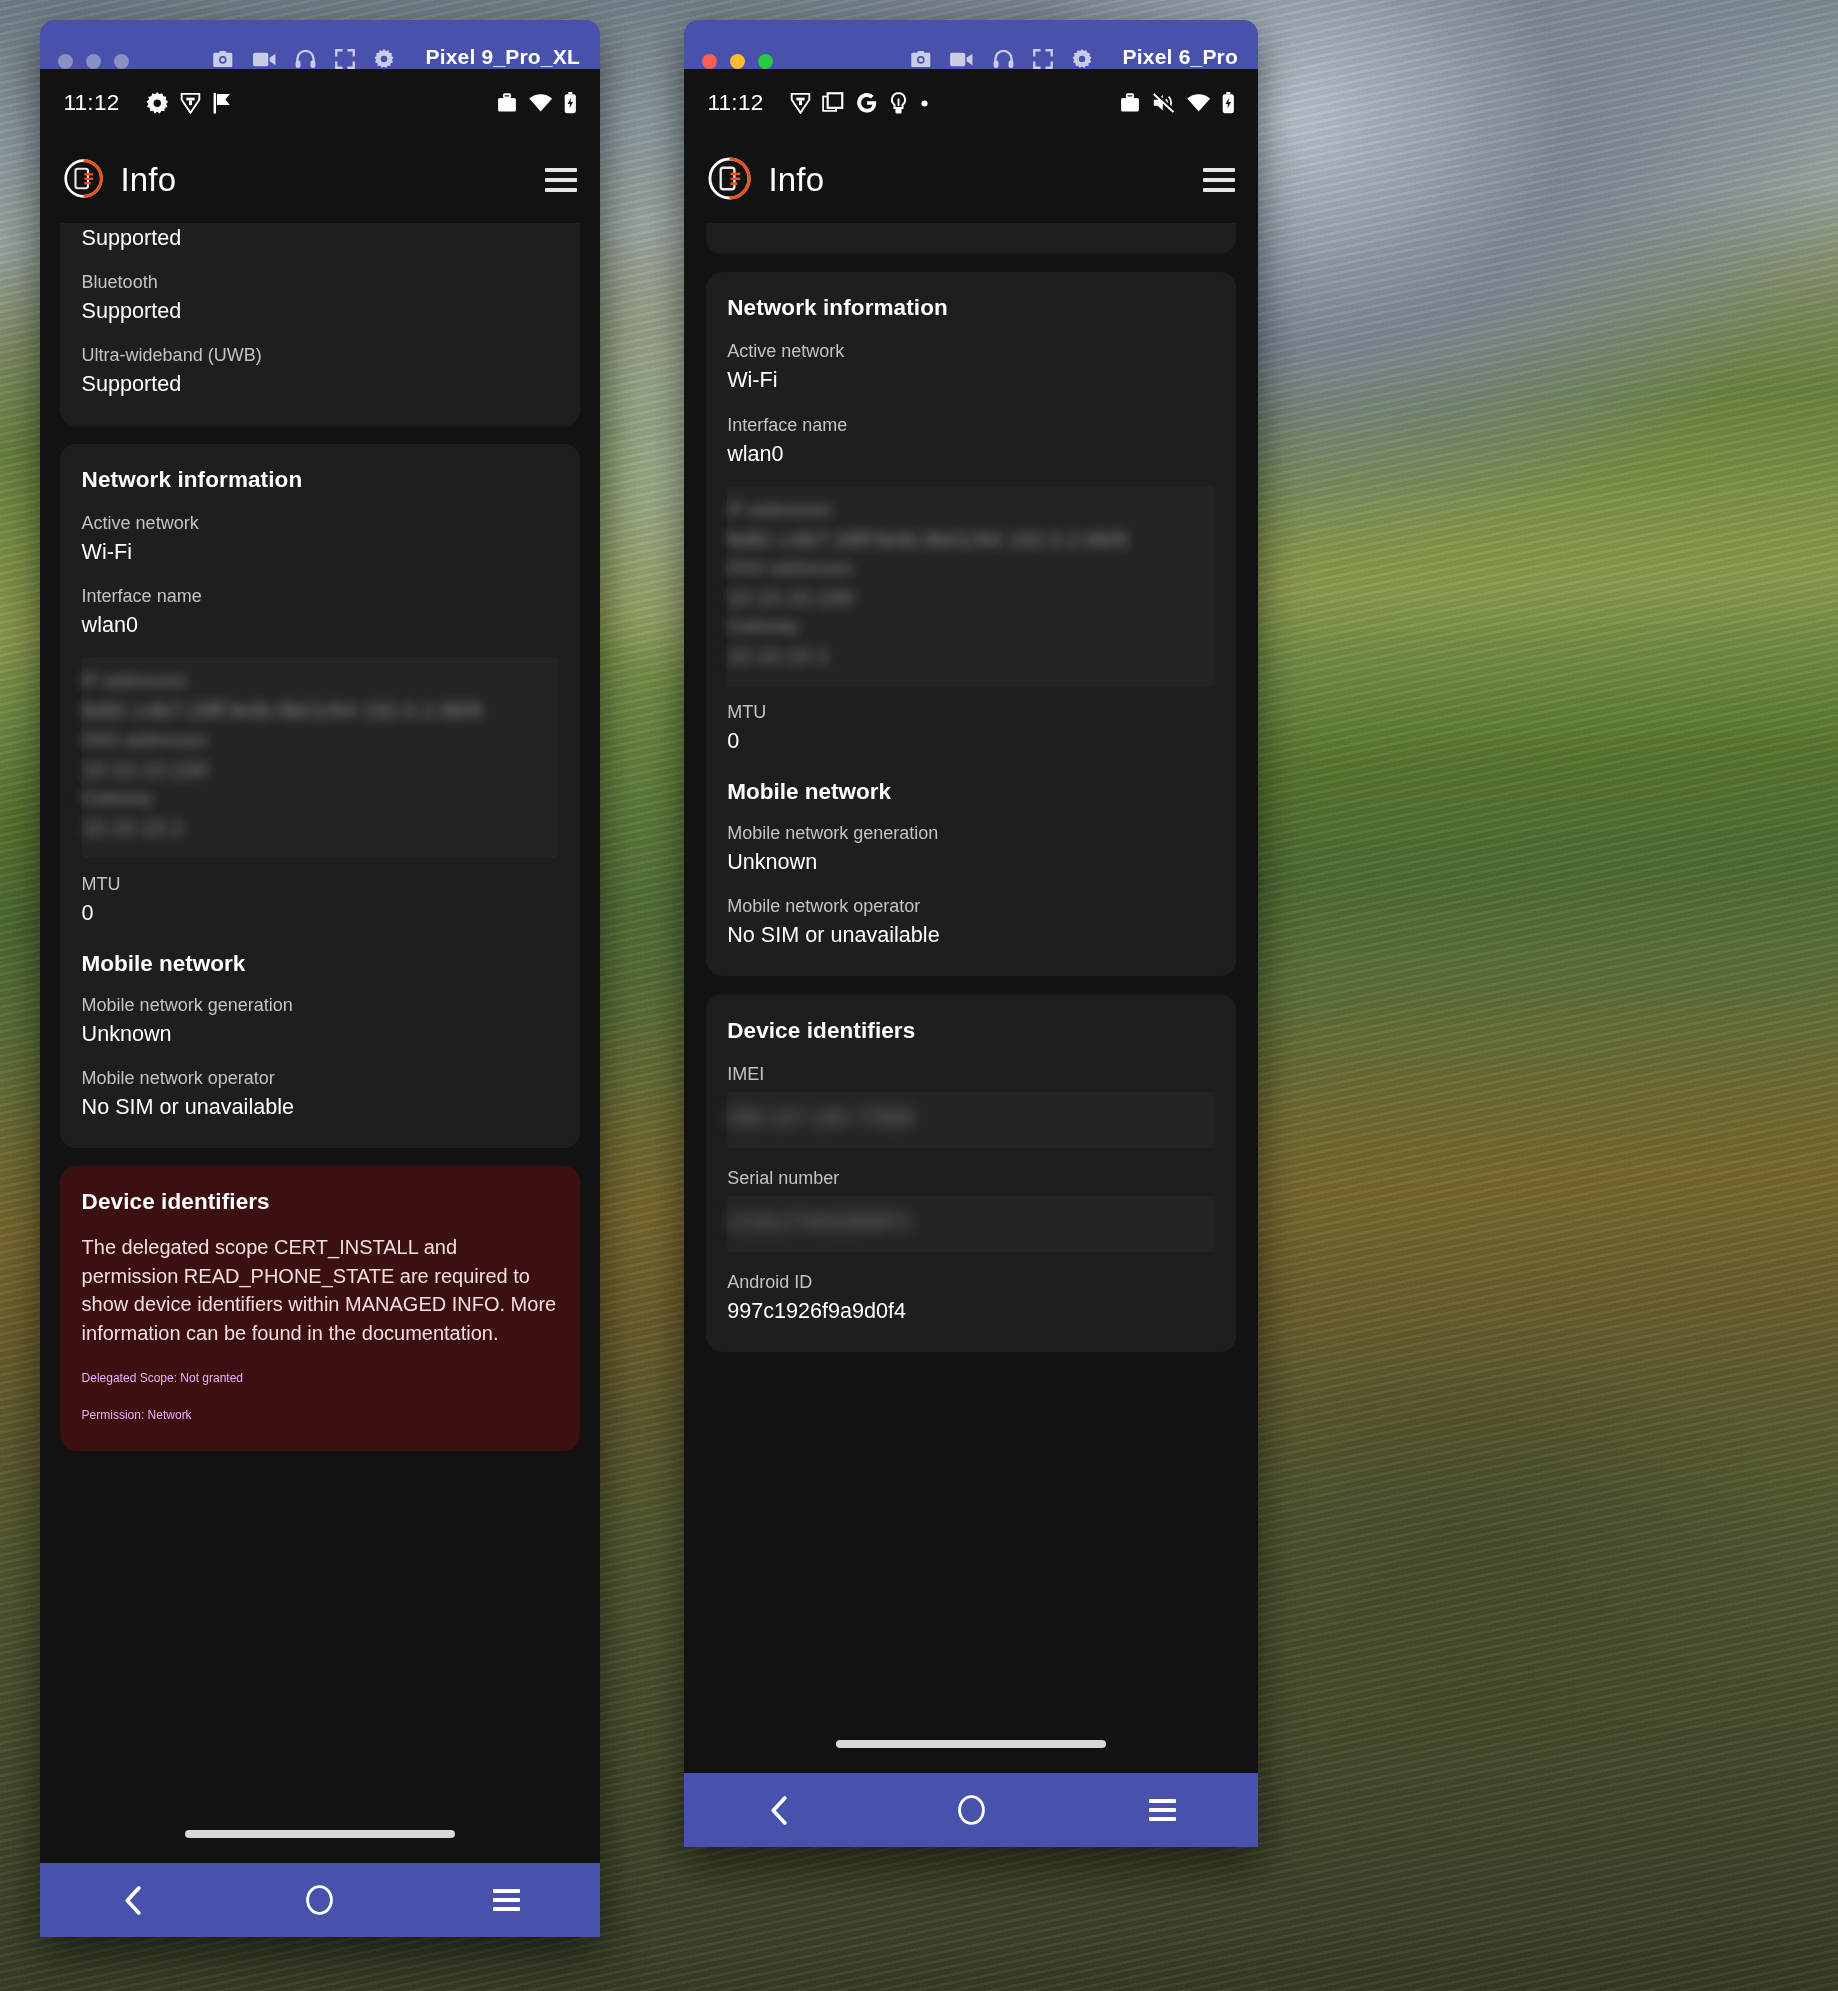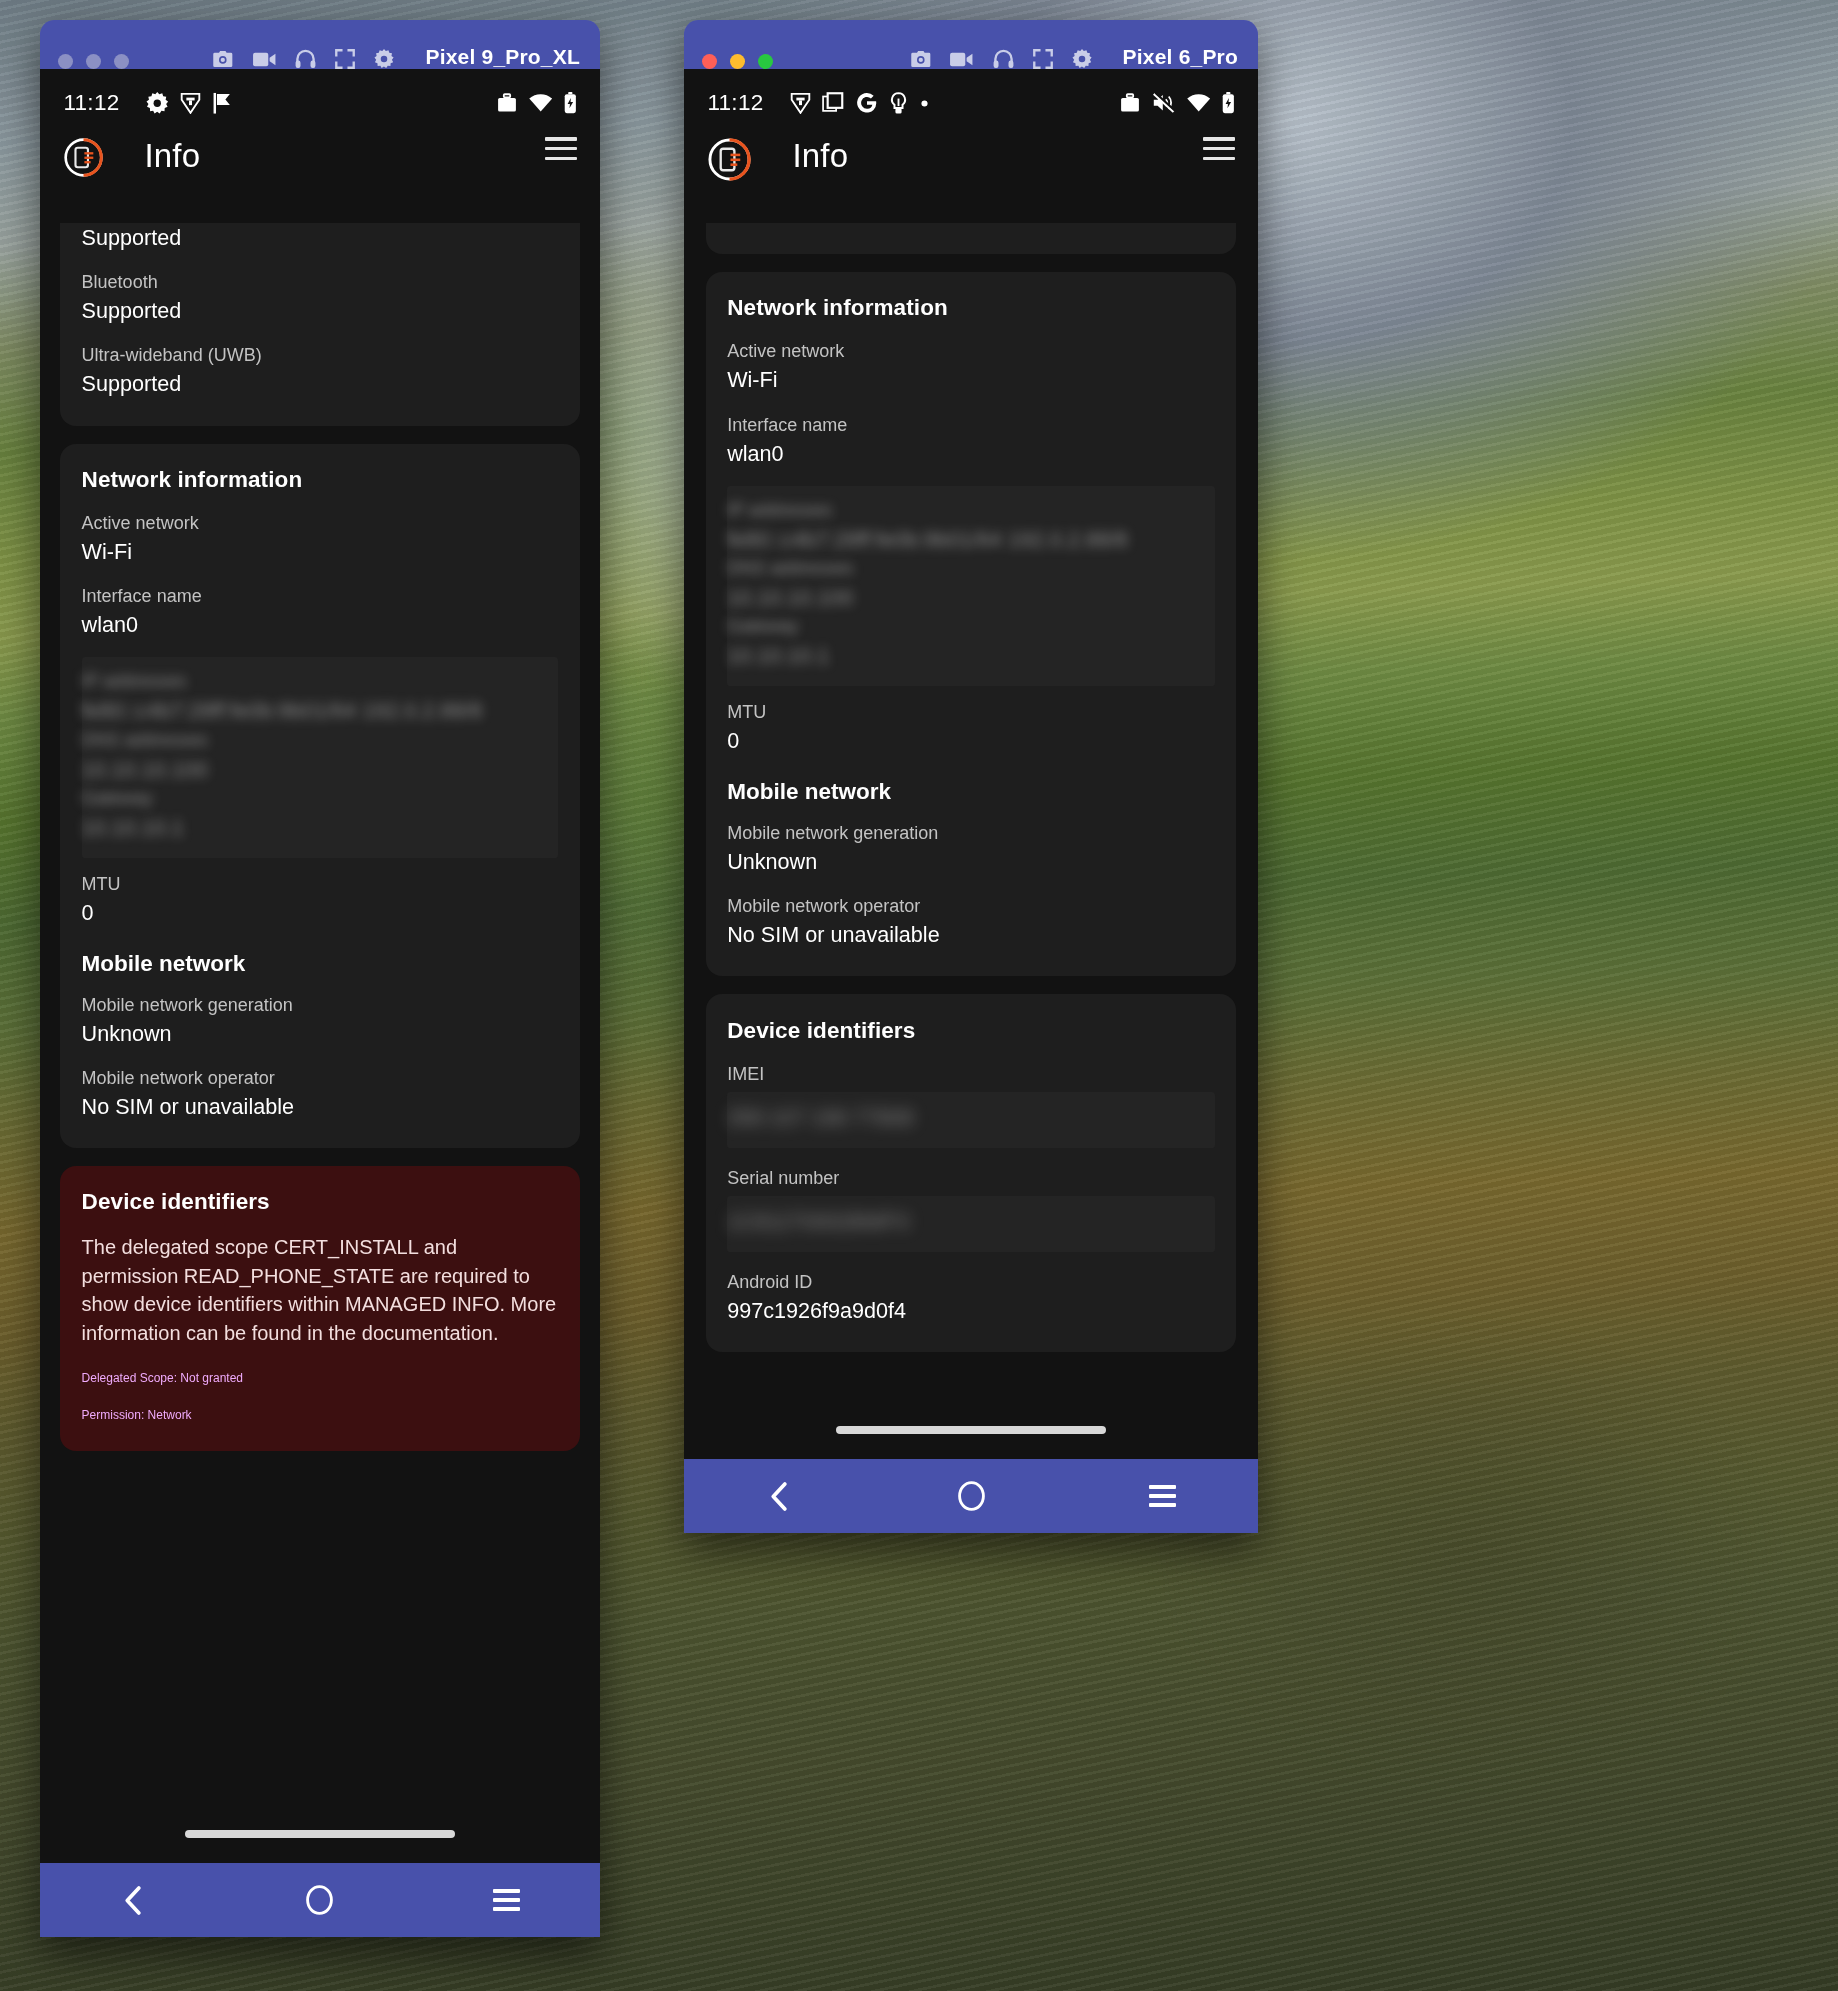--- a/index.html
+++ b/index.html
@@ -56,21 +56,21 @@
   
   .emu-window {
     position: absolute;
     border-radius: 14.4px 14.4px 0 0;
     overflow: hidden;
     box-shadow: 0 16px 43px rgba(0,0,0,0.55);
     display: flex;
     flex-direction: column;
   }
   #window-pixel9 { left: 40px;  top: 20px; width: 560px;  height: 1917px; }
-  #window-pixel6 { left: 684px; top: 20px; width: 574px;  height: 1513px; }
+  #window-pixel6 { left: 684px; top: 20px; width: 574px;  height: 1827px; }
 
   .titlebar {
     height: 49px;
     background: #4851ab;
     display: flex; align-items: flex-end;
     padding: 0 20px 0 18px;
     flex: none;
     position: relative;
   }
   .traffic { display: flex; gap: 12.6px; align-items: center; }
@@ -113,24 +113,23 @@
   .sb-time {
     color: #fff; font-size: 22.5px; font-weight: 500;
     letter-spacing: 0.3px; margin-right: 14.4px;
   }
   .sb-left, .sb-right { display: flex; align-items: center; }
   .sb-left  { gap: 11.7px; }
   .sb-right { gap: 11.7px; margin-left: auto; }
   .sb-left svg, .sb-right svg { display: block; }
 
   .appbar {
-    display: flex; align-items: flex-start;
+    display: flex; align-items: center;
     padding: 0 23.4px;
     flex: none;
-    gap: 24px;
   }
   #window-pixel9 .appbar { height: 86px; }
   #window-pixel6 .appbar { height: 86px; }
   .app-logo { position: relative; flex: none; }
   .app-title {
     color: #ffffff;
     margin-left: 16px;
     letter-spacing: 0.2px;
   }
   #window-pixel9 .app-title { font-size: 33px; }

